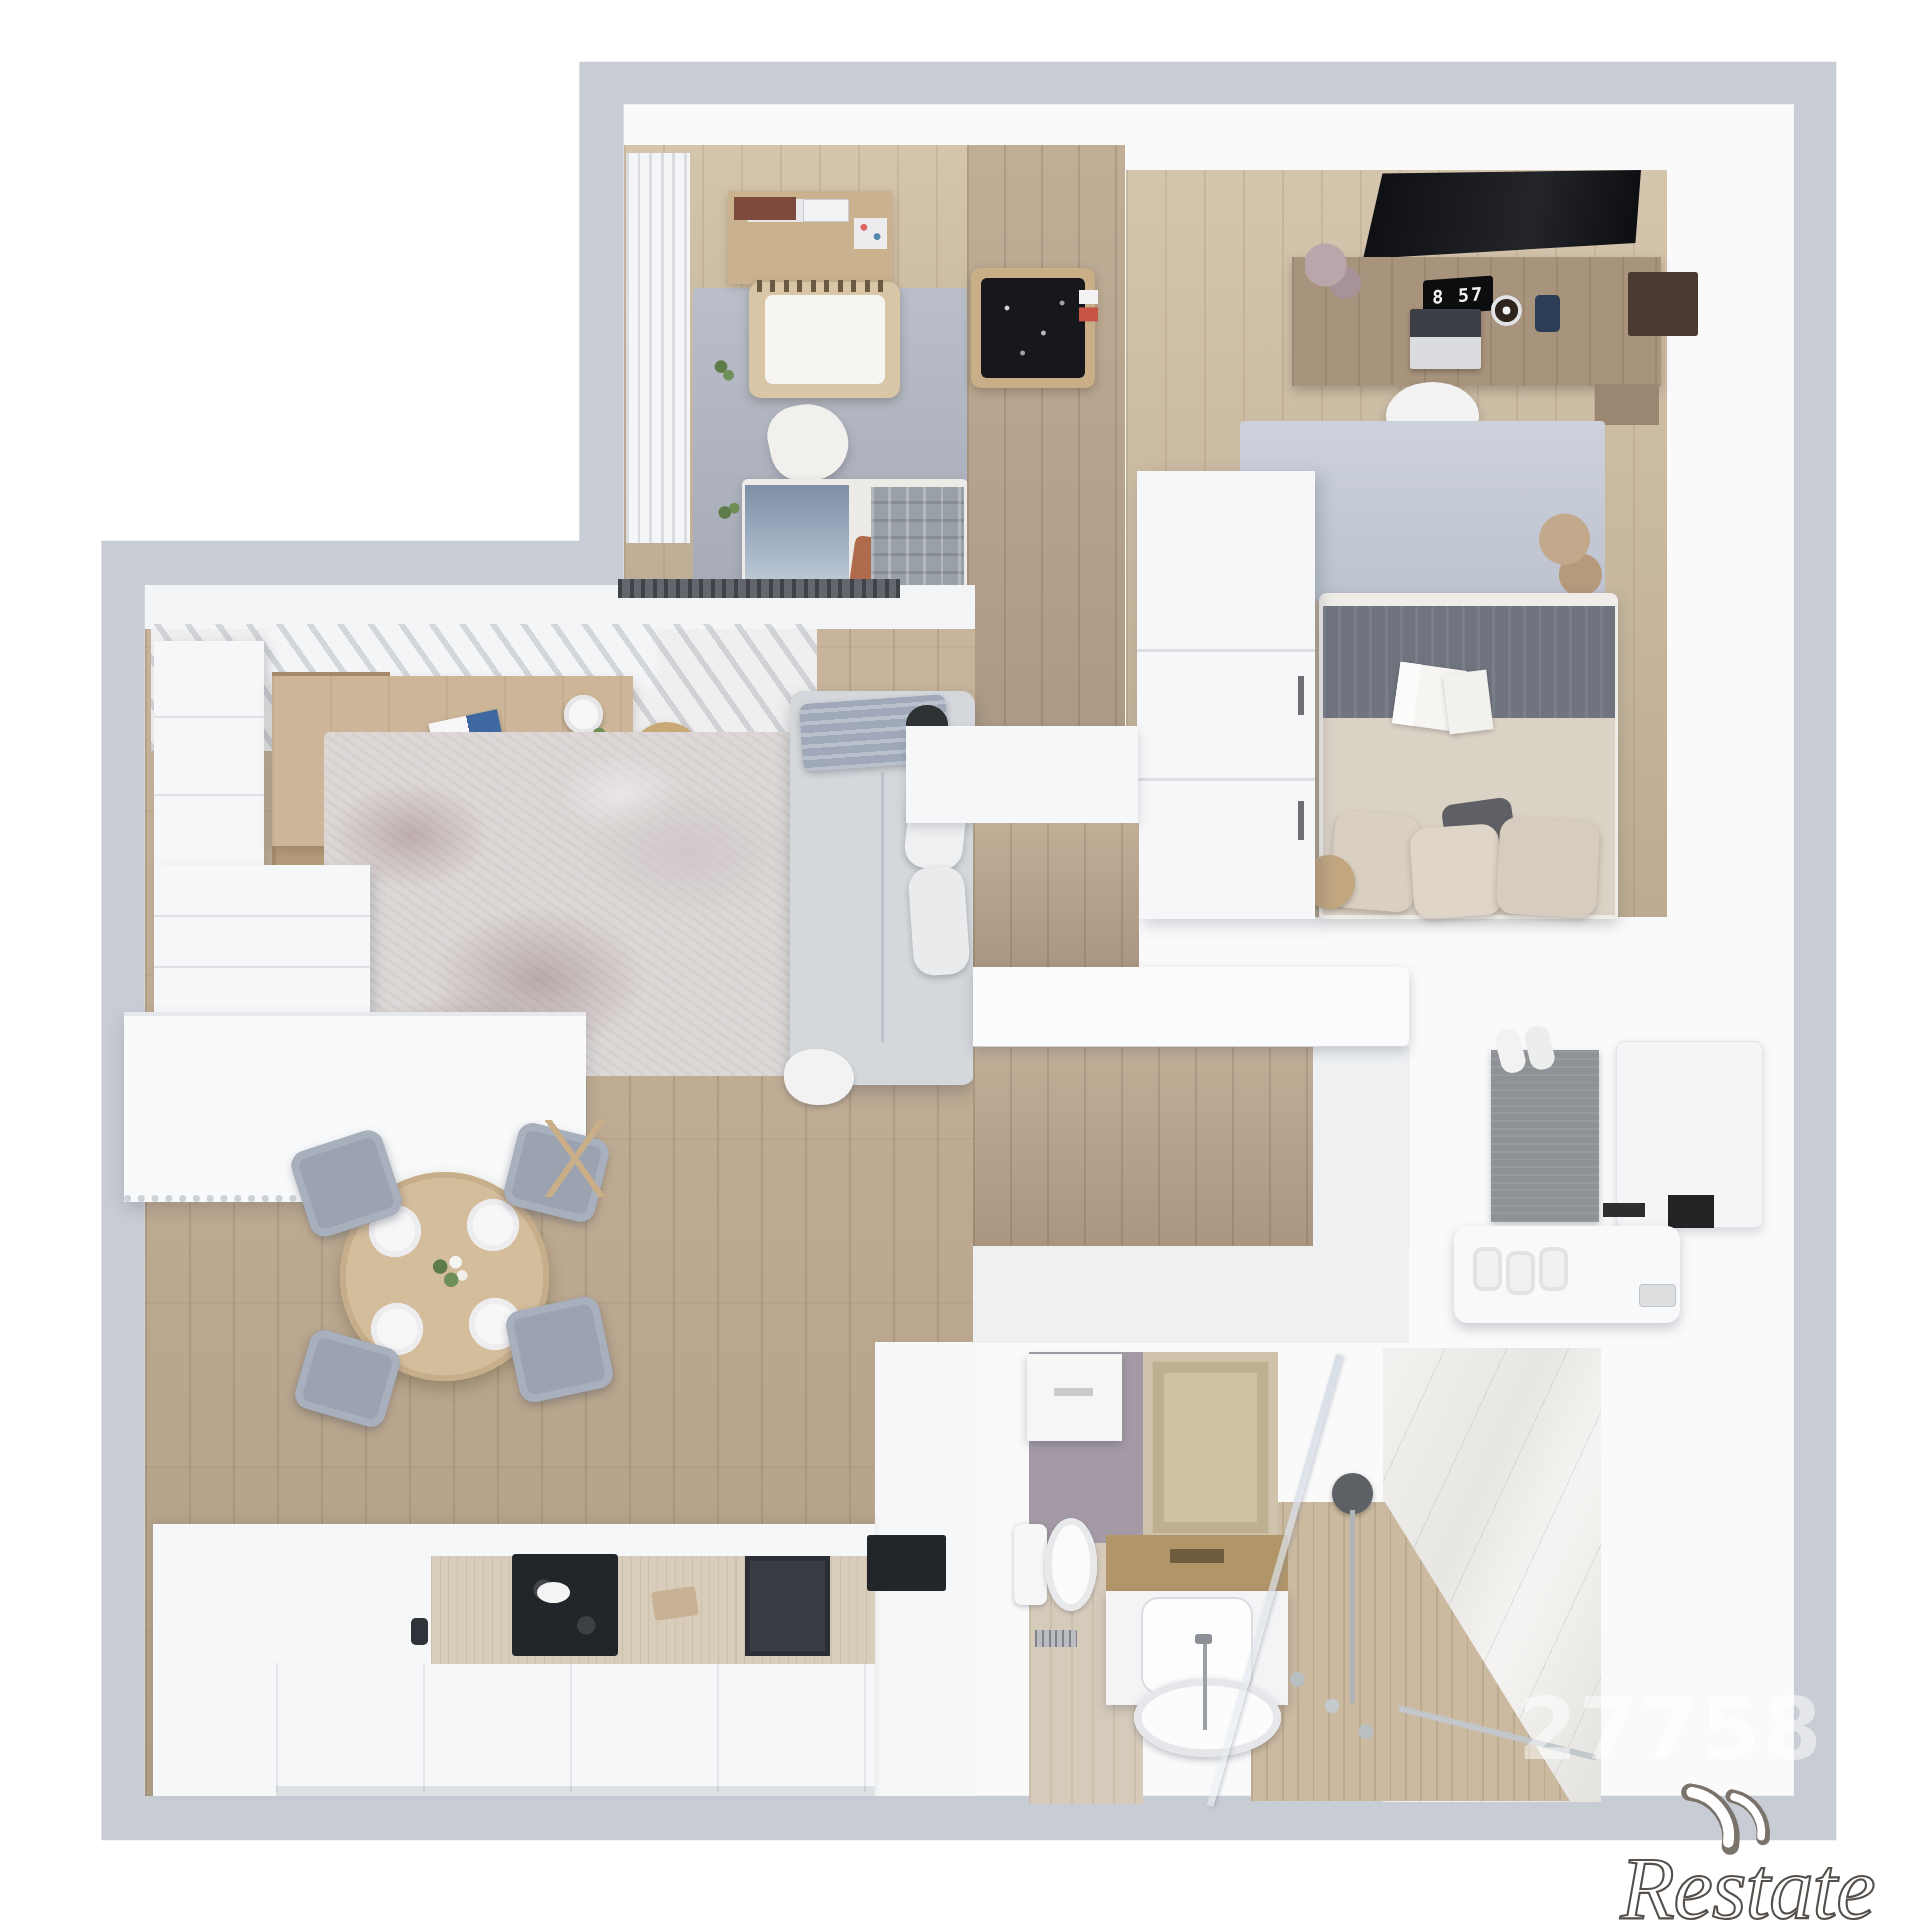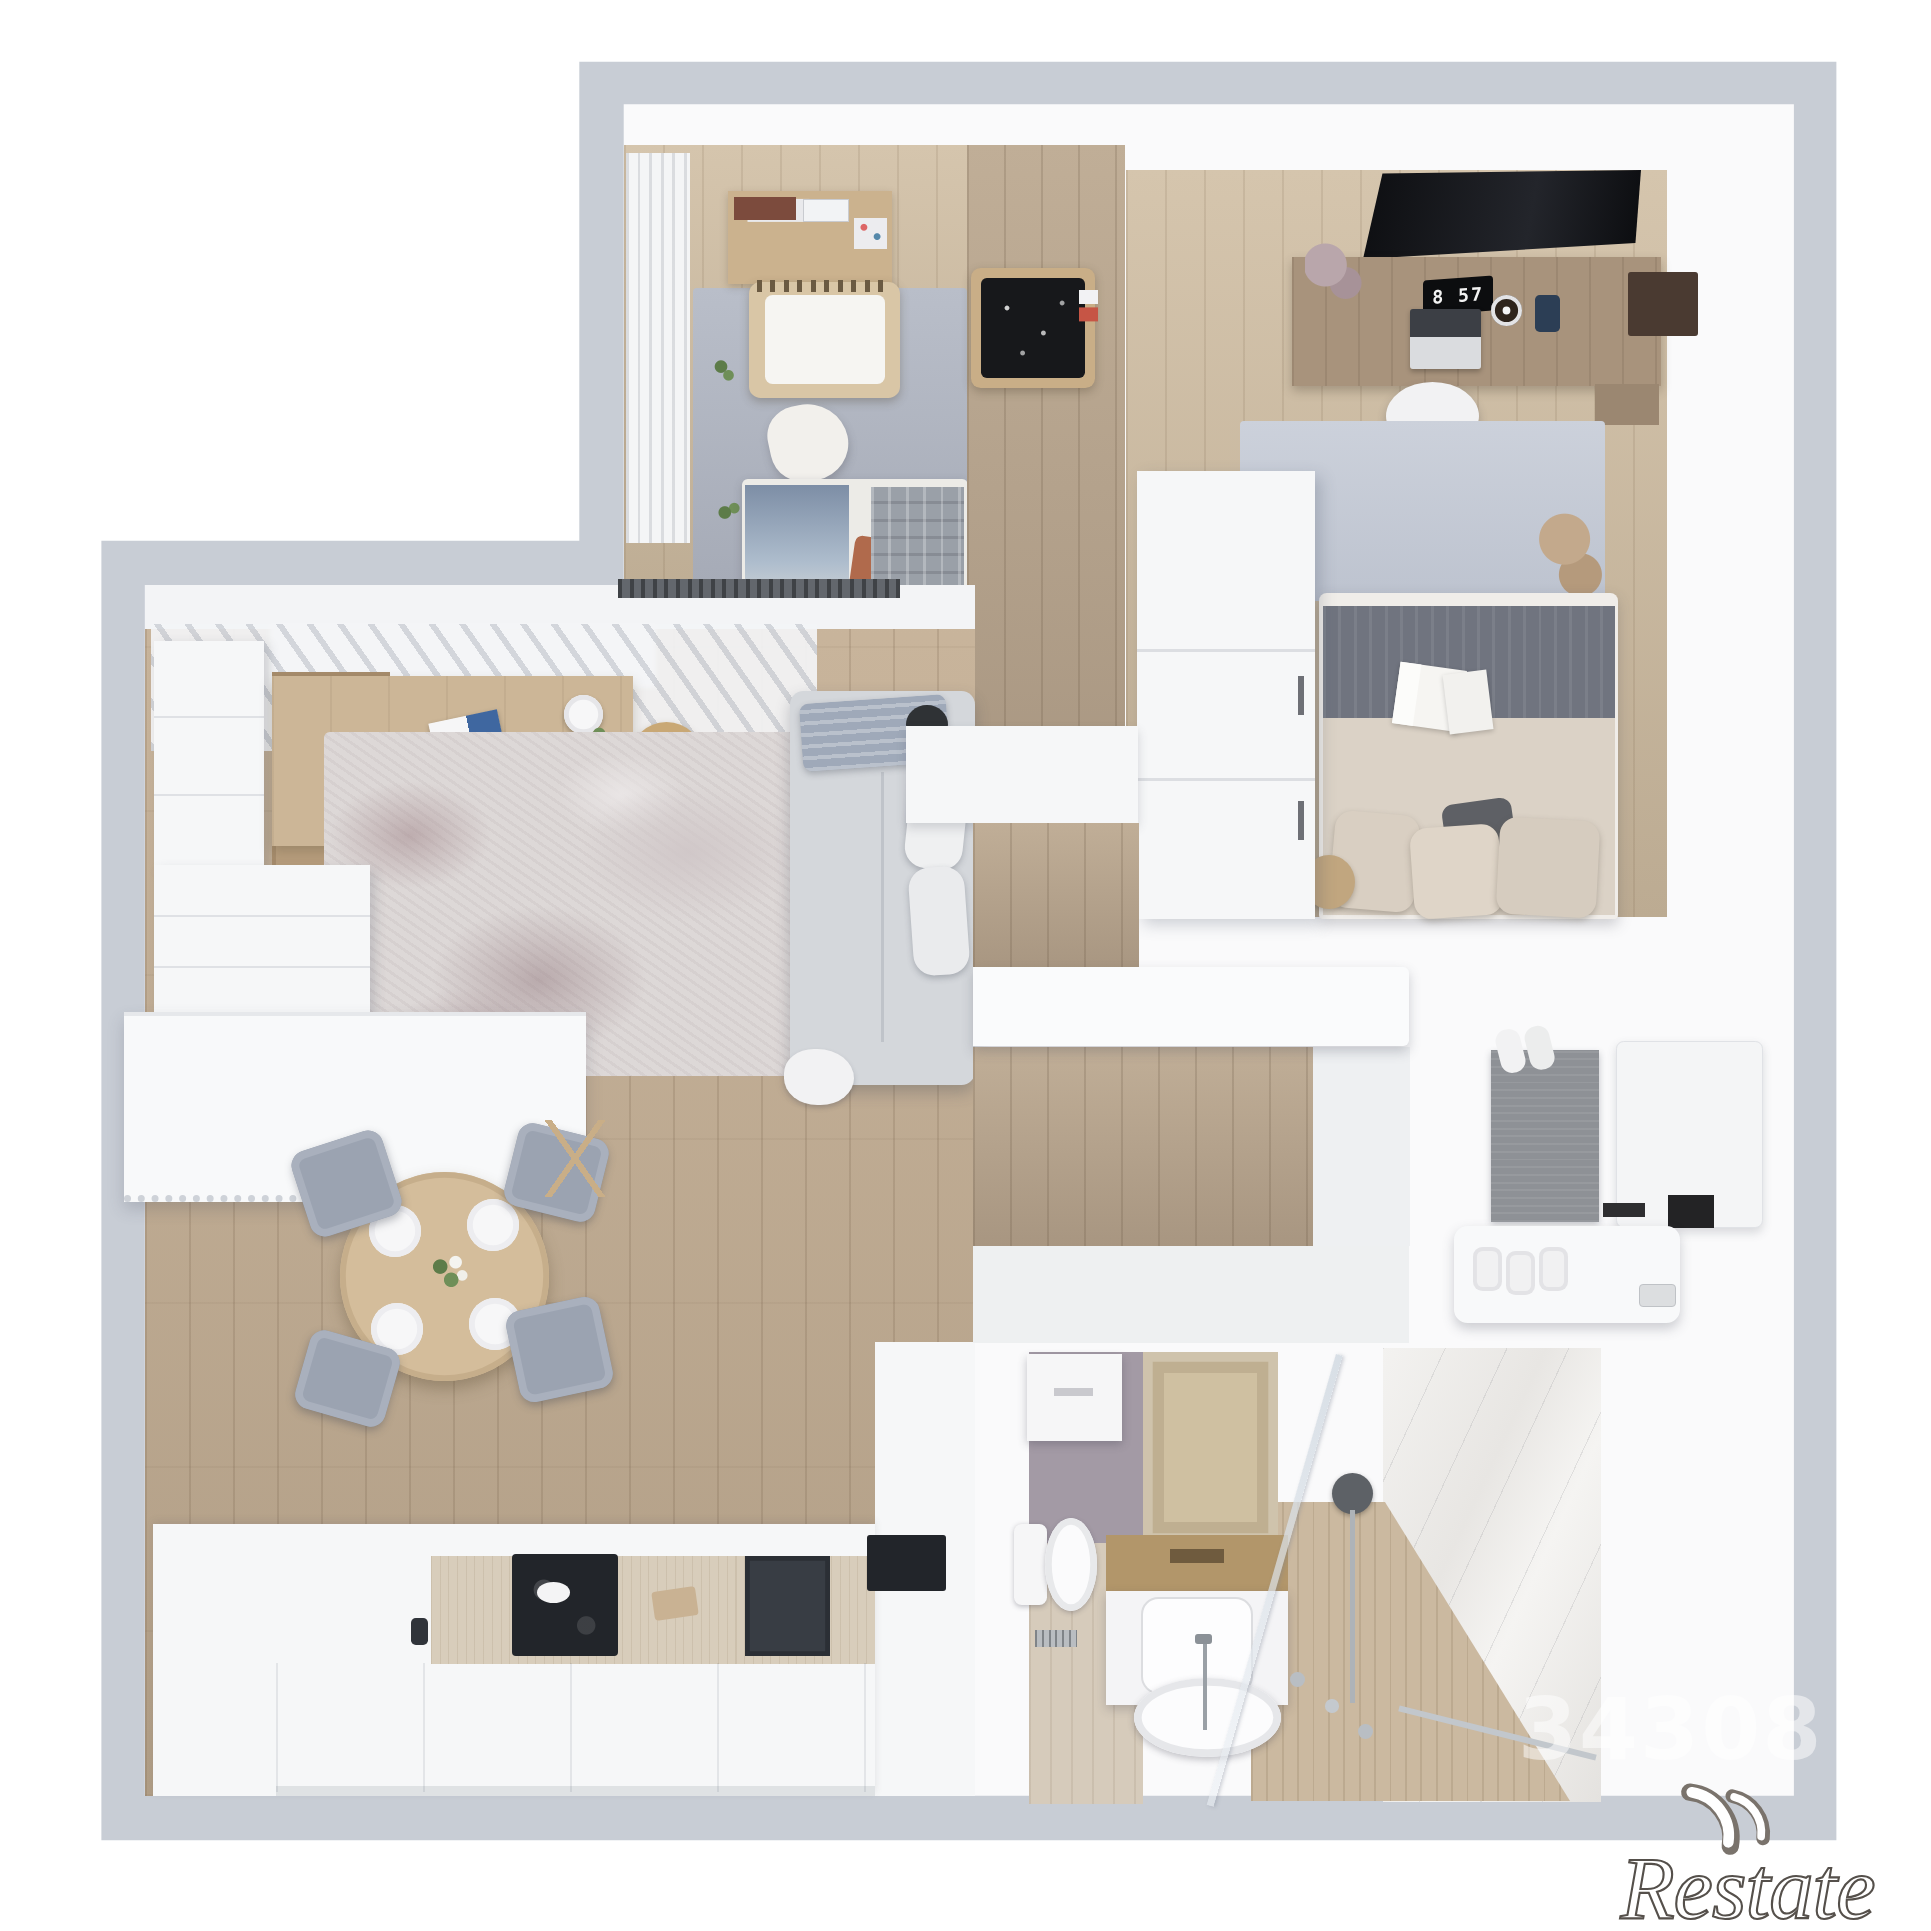--- a/index.html
+++ b/index.html
@@ -403,21 +403,21 @@
   <div class="abs faucet"></div>
   <div class="abs faucet-head"></div>
   <div class="abs shower-glass"></div>
   <div class="abs shower-head"></div>
   <div class="abs shower-pole"></div>
   <div class="abs towel-bar"></div>
   <div class="abs chrome1"></div>
   <div class="abs chrome2"></div>
   <div class="abs chrome3"></div>
 
-  <div class="abs wm wm-num">34308</div>
+  <div class="abs wm wm-num">27758</div>
 
   <svg class="abs logo-svg" width="319" height="160" viewBox="0 0 330 166">
     <g>
       <path d="M116 78 A48 48 0 0 0 74 22" fill="none" stroke="#7a736c" stroke-width="18" stroke-linecap="round"></path>
       <path d="M114 74 A46 46 0 0 0 76 22" fill="none" stroke="#ffffff" stroke-width="11" stroke-linecap="round"></path>
       <path d="M150 70 A40 40 0 0 0 118 26" fill="none" stroke="#7a736c" stroke-width="14" stroke-linecap="round"></path>
       <path d="M148 68 A38 38 0 0 0 120 27" fill="none" stroke="#ffffff" stroke-width="8" stroke-linecap="round"></path>
     </g>
     <text x="2" y="152" font-family="Liberation Serif, serif" font-style="italic" font-size="92" fill="#ffffff" stroke="#55504b" stroke-width="2.2" letter-spacing="-1">Restate</text>
   </svg>

